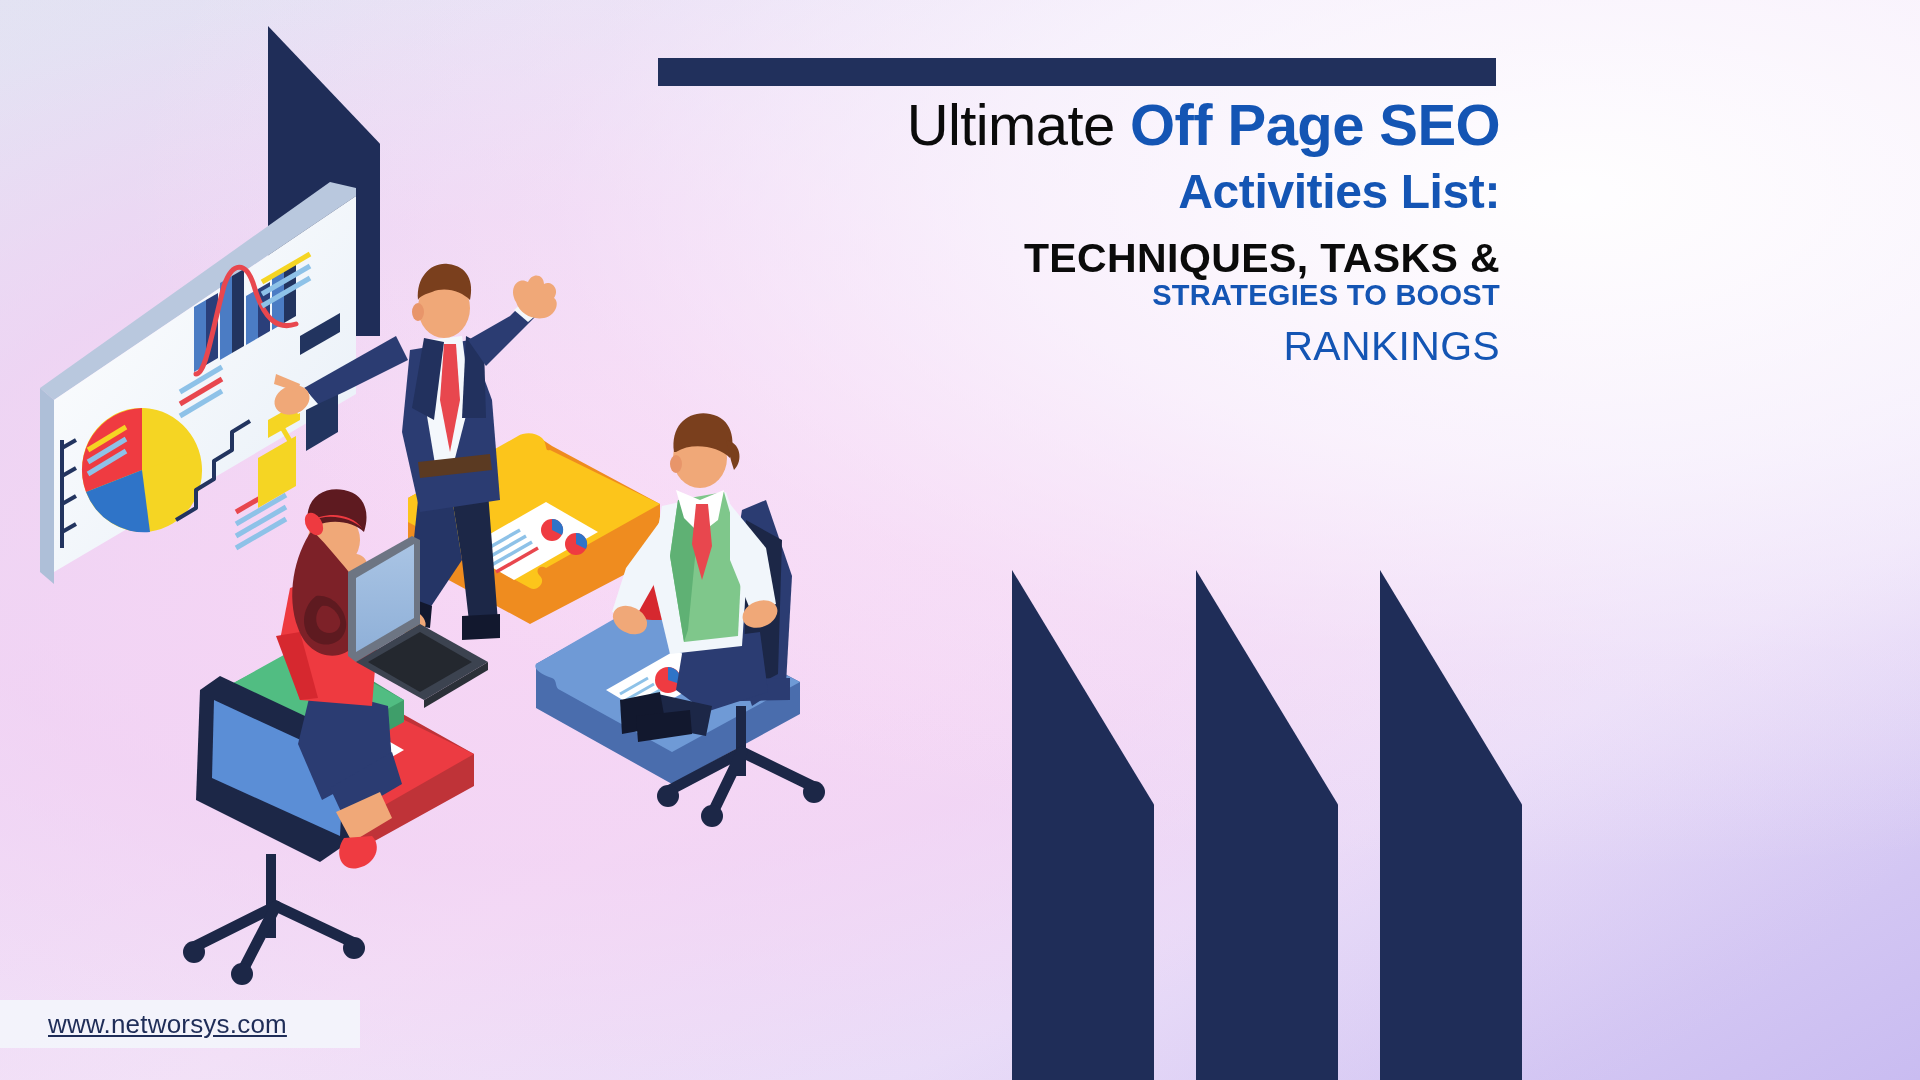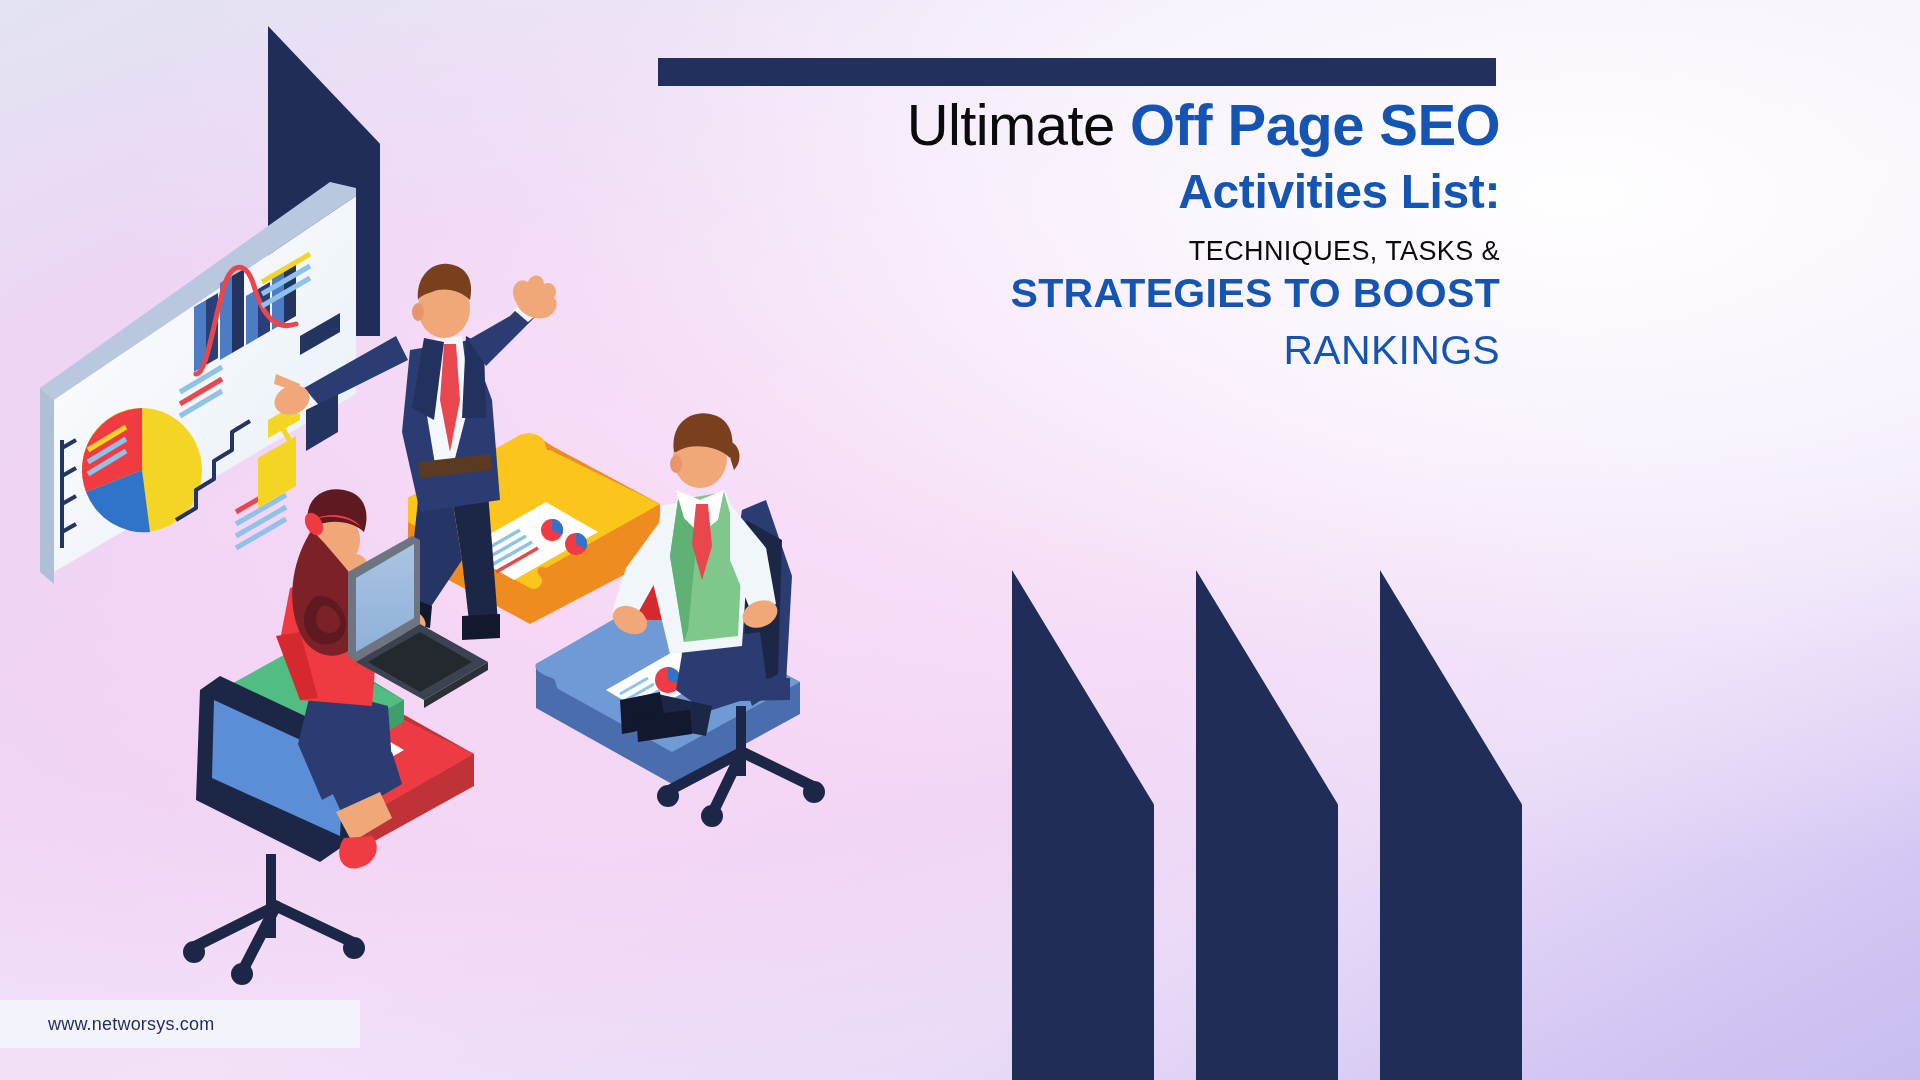--- a/index.html
+++ b/index.html
@@ -59,38 +59,39 @@
     left:660px; top:96px;
     width:840px;
     text-align:right;
     line-height:1.0;
   }
   .hl-line { display:block; white-space:nowrap; }
   #hl-line-1 { font-size:58px; font-weight:400; letter-spacing:-0.6px; margin-bottom:14px; }
   #hl-line-1 .dark { color:#0b0b0b; font-weight:400; }
   #hl-line-1 .blue { color:#1455b4; font-weight:700; }
   #hl-line-2 { font-size:48px; font-weight:700; color:#1455b4; letter-spacing:-0.4px; margin-bottom:22px; }
-  #hl-line-3 { font-size:27px; font-weight:400; color:#0b0b0b; letter-spacing:0.4px; margin-bottom:8px; }
-  #hl-line-4 { font-size:41px; font-weight:700; color:#1455b4; letter-spacing:0.3px; margin-bottom:16px; }
+  #hl-line-3 { font-size:41px; font-weight:700; color:#0b0b0b; letter-spacing:0.4px; margin-bottom:2px; }
+  #hl-line-4 { font-size:29px; font-weight:700; color:#1455b4; letter-spacing:0.3px; margin-bottom:16px; }
   #hl-line-5 { font-size:41px; font-weight:400; color:#1455b4; letter-spacing:0.3px; }
 
   
   #url-strip {
     position:absolute;
     left:0; top:1000px;
     width:360px; height:48px;
     background:rgba(243,246,252,0.88);
     display:flex; align-items:center;
   }
   #url-text {
     padding-left:48px;
-    font-size:18px;
+    font-size:26px;
     color:#1f2d58;
     letter-spacing:0.2px;
     font-weight:400;
+    text-decoration:underline;
   }
 
   
   #illustration { position:absolute; left:0; top:0; width:900px; height:1080px; }
   #illustration svg { display:block; }
 </style>
 </head>
 <body>
 
 <div id="banner">

